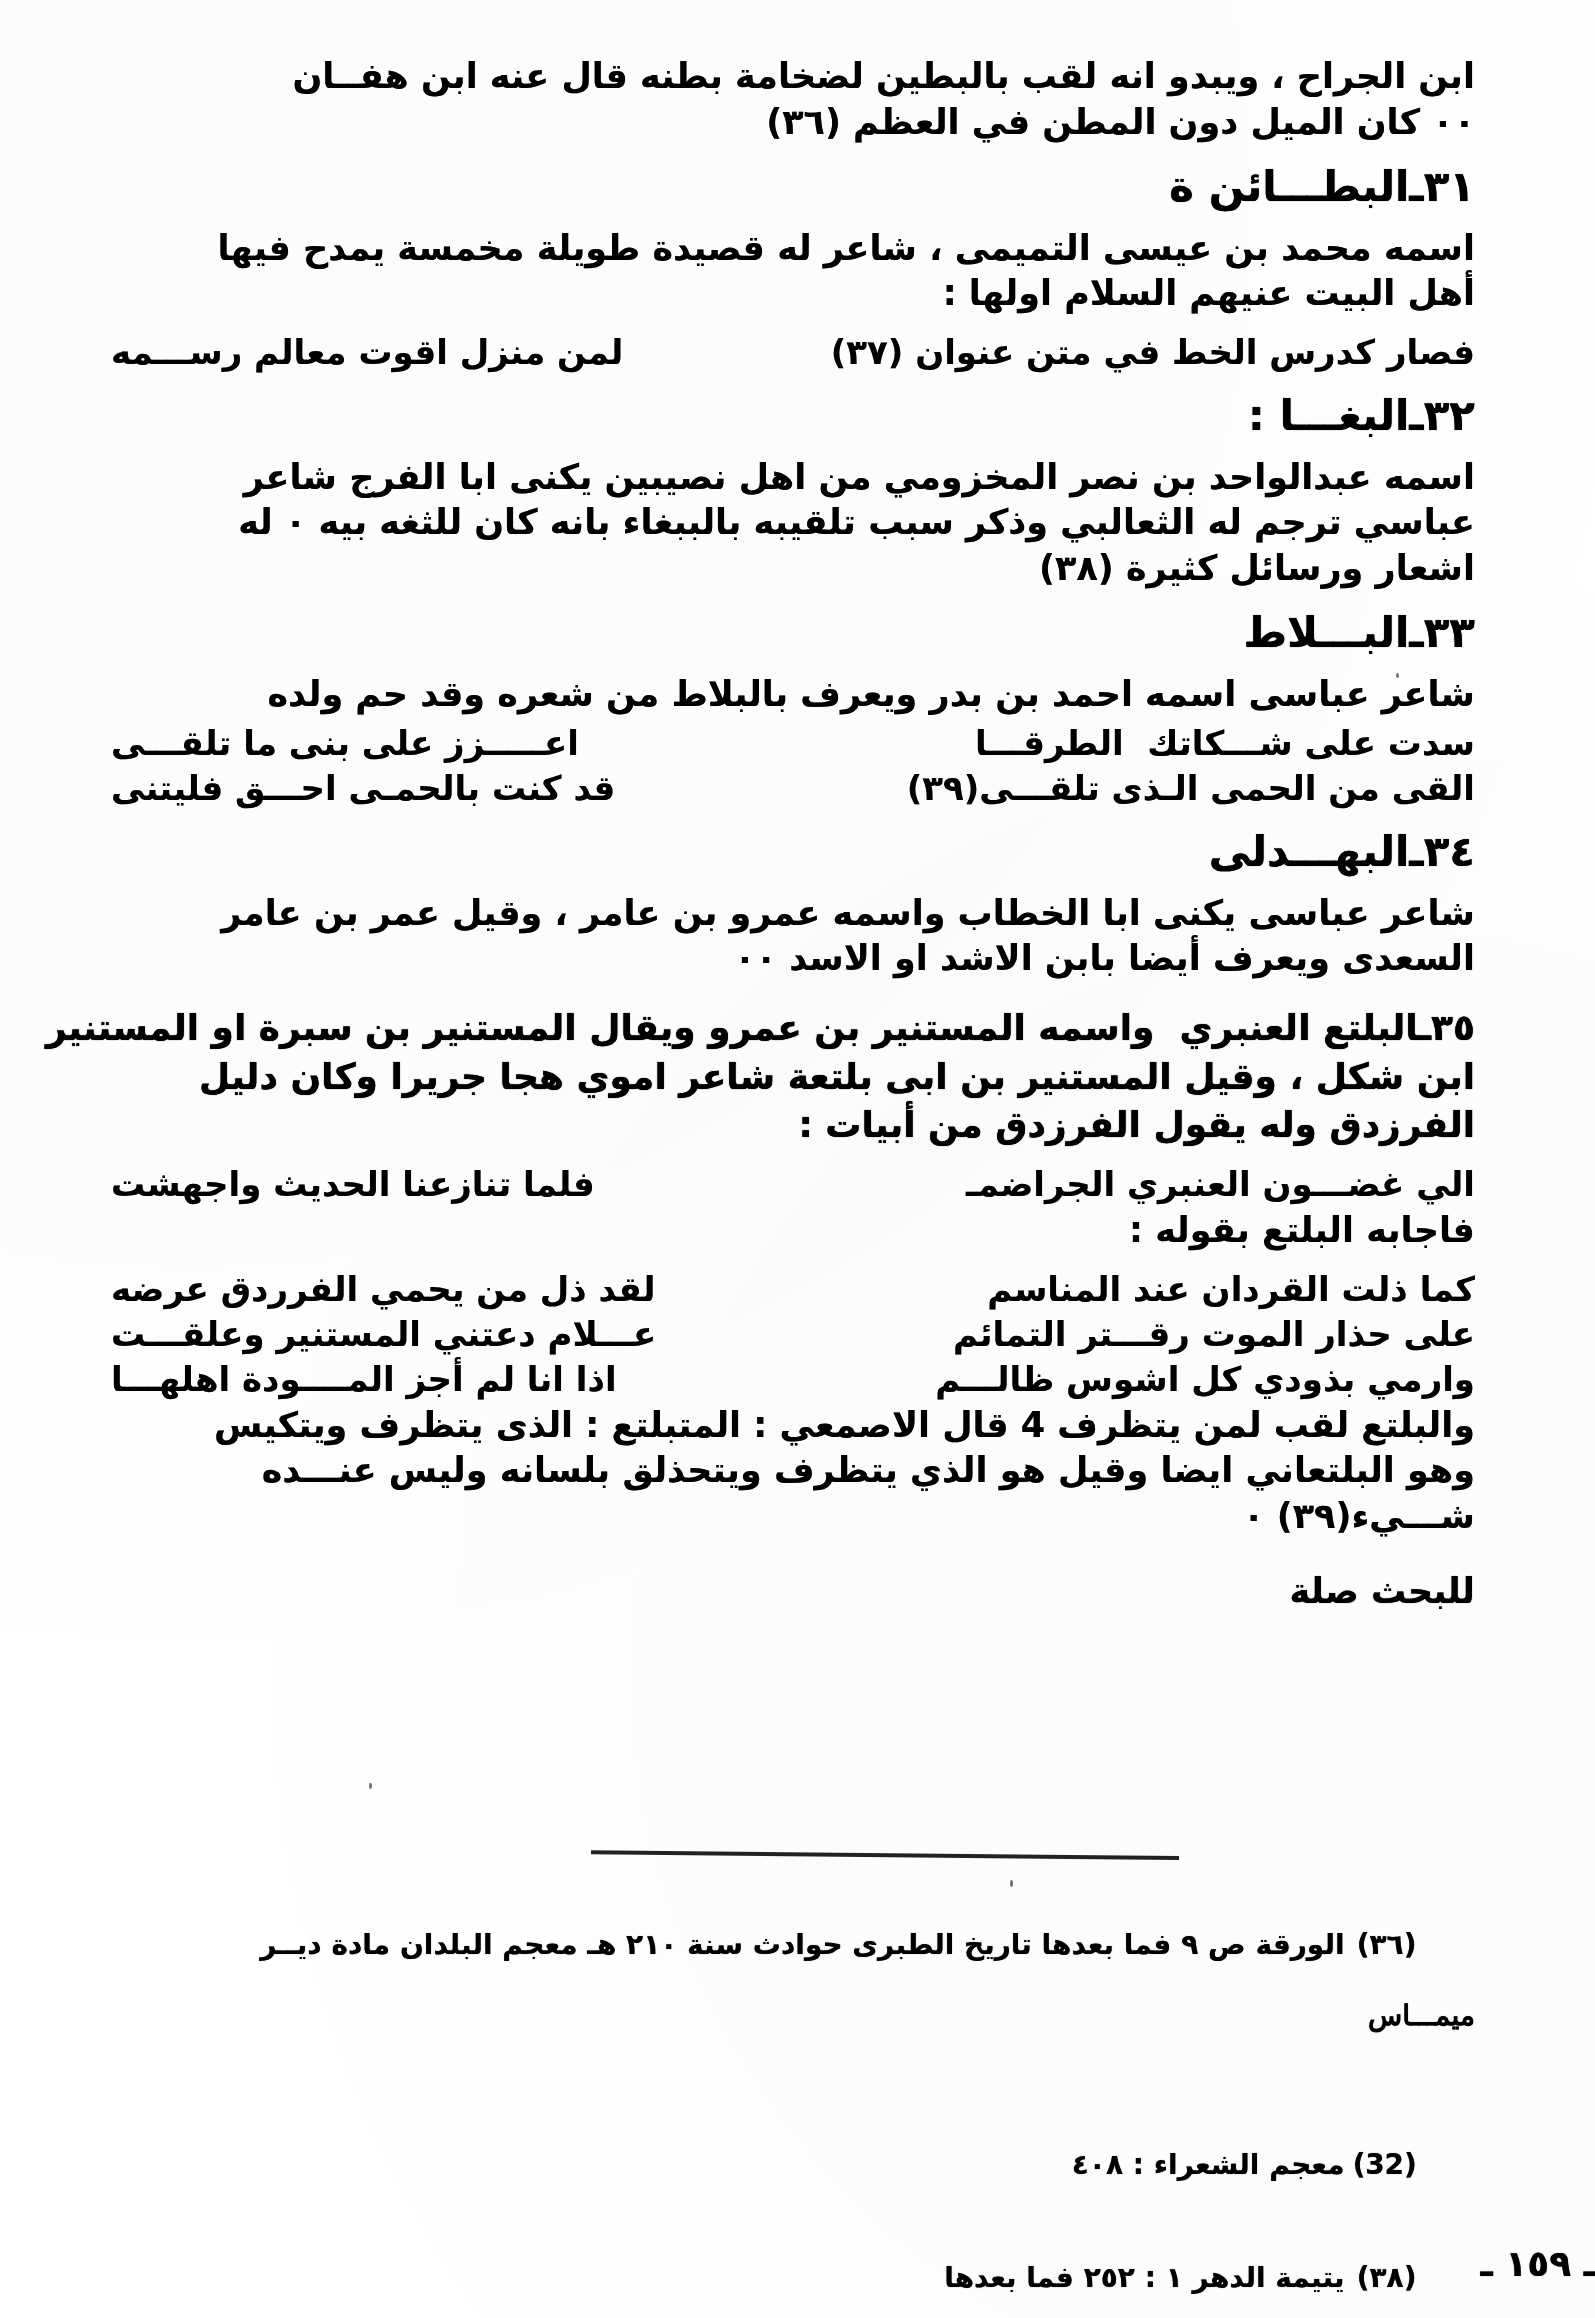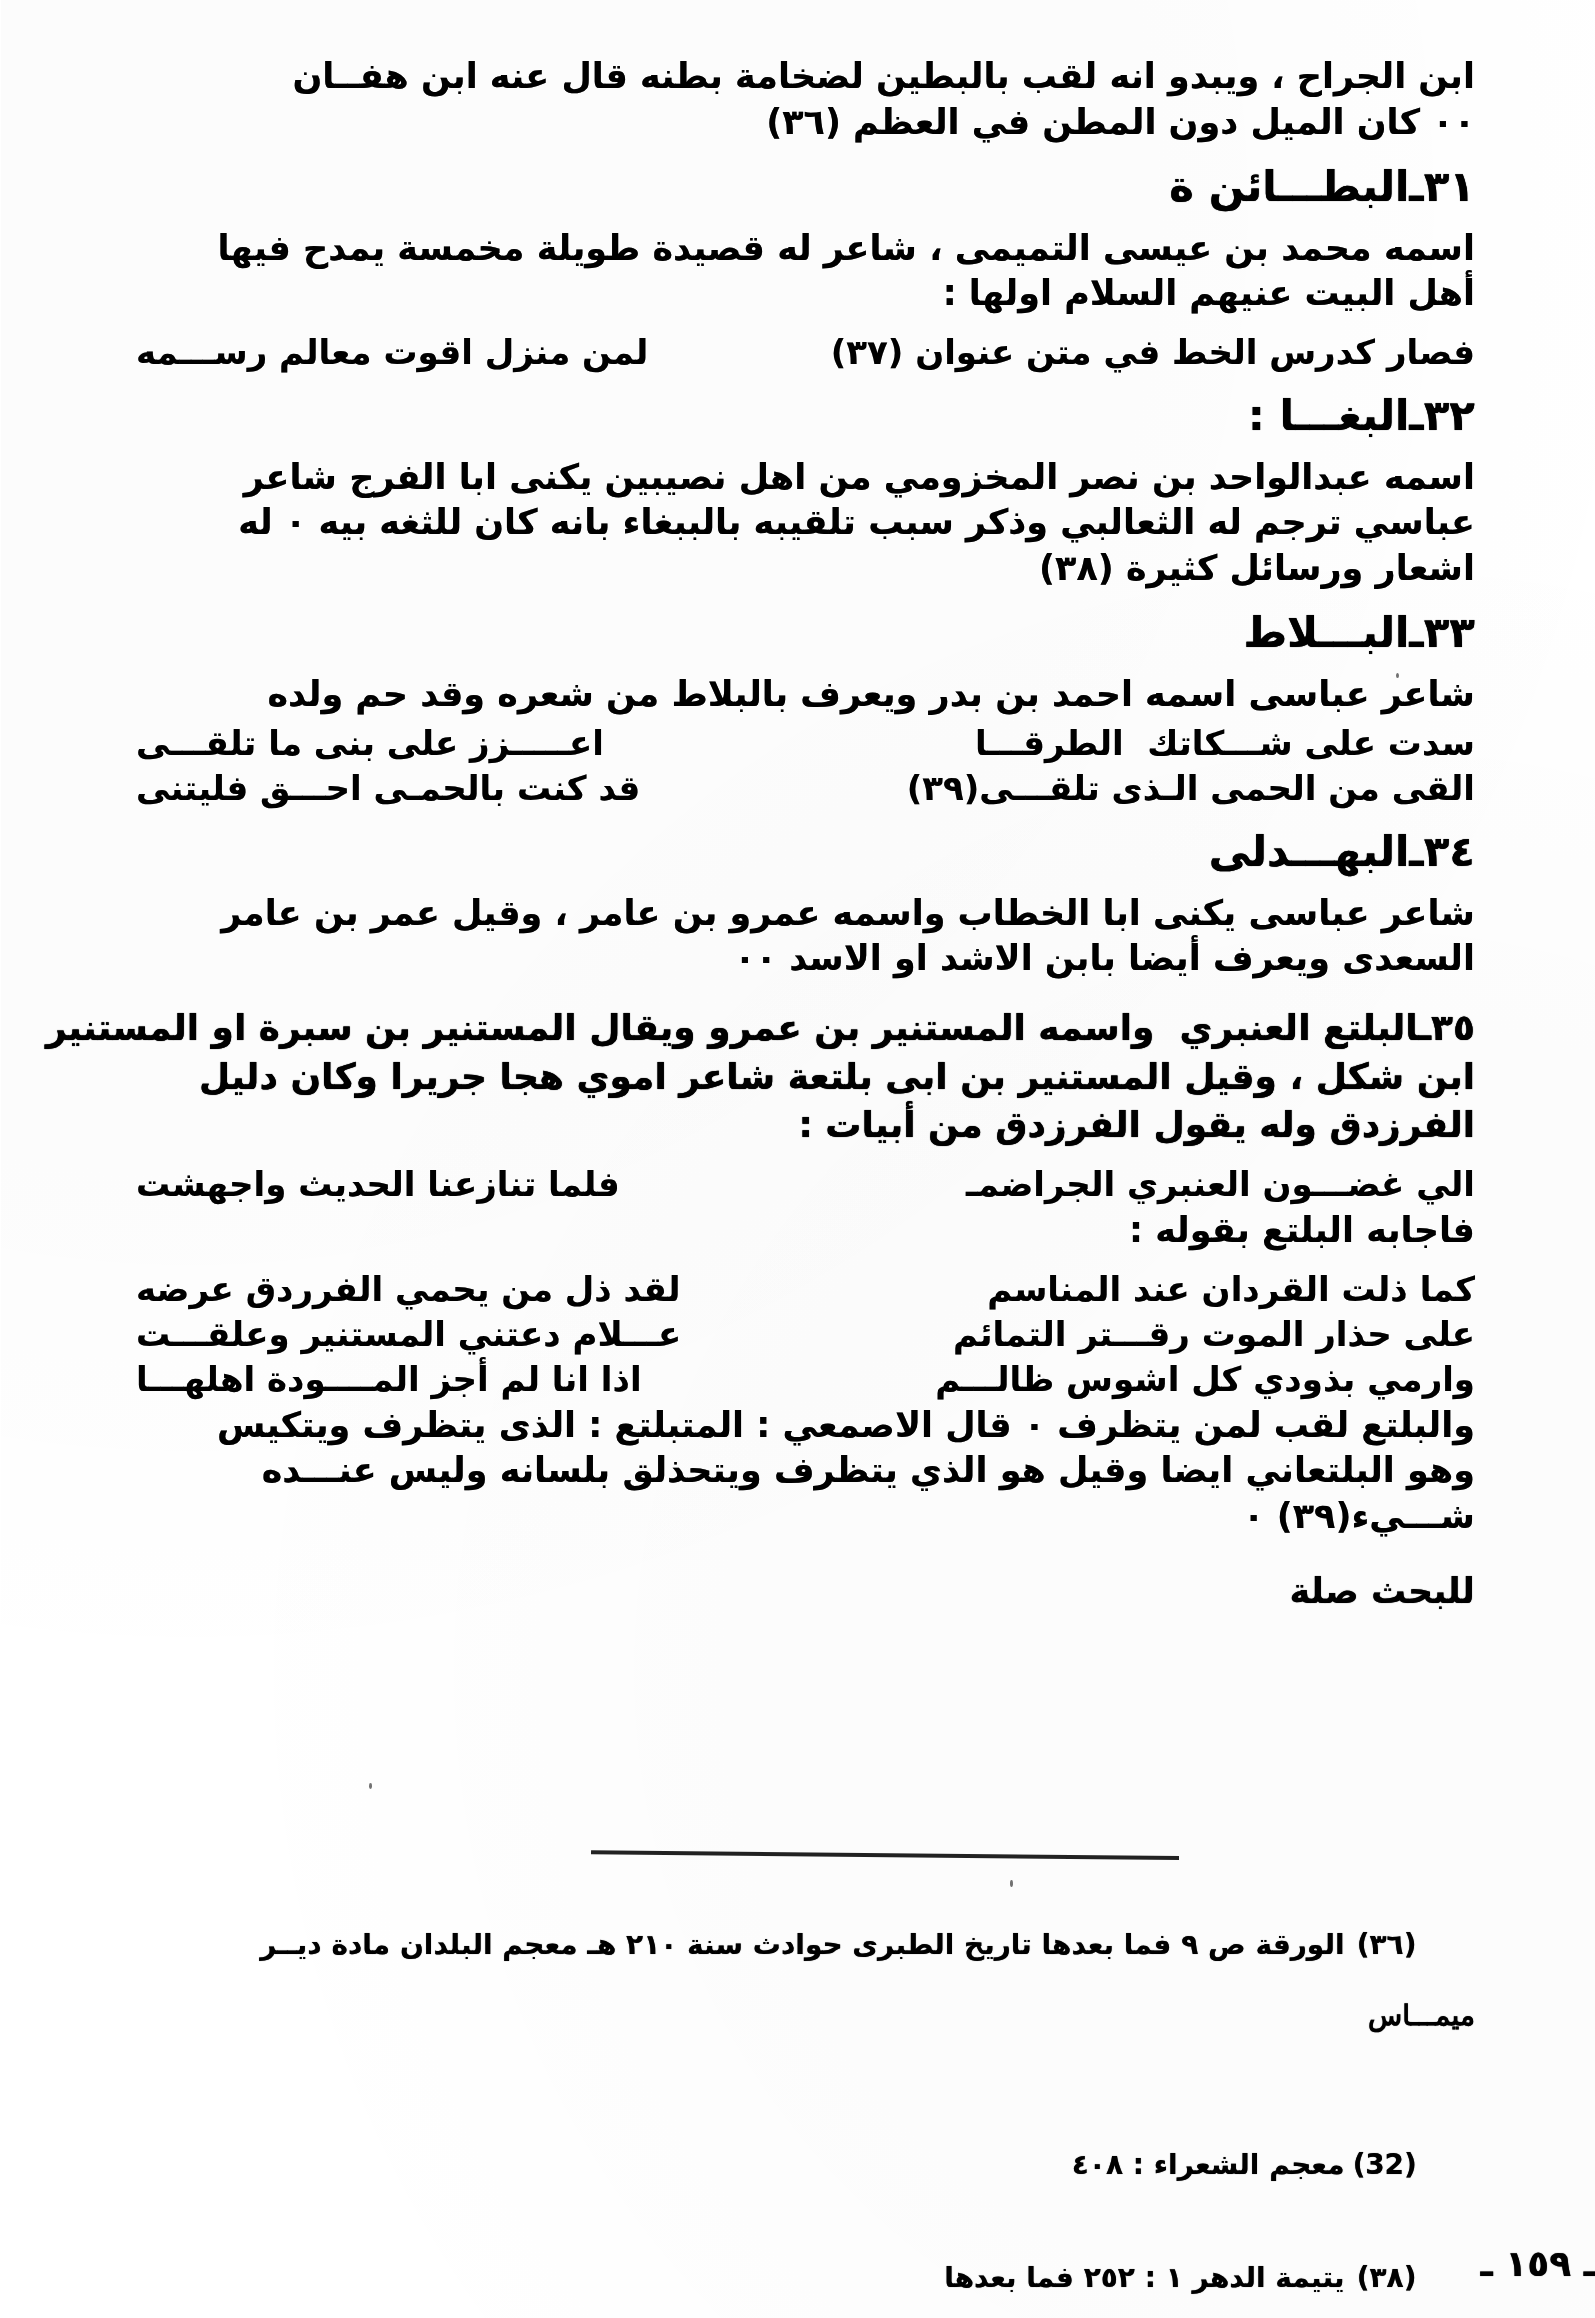--- a/index.html
+++ b/index.html
@@ -25,21 +25,21 @@
     
     background-image:
       radial-gradient(circle at 12% 9%, rgba(0,0,0,0.012) 0 38%, rgba(0,0,0,0) 60%),
       radial-gradient(circle at 86% 72%, rgba(0,0,0,0.012) 0 30%, rgba(0,0,0,0) 55%);
   }
 
   #content {
     position: absolute;
     top: 54px;
     right: 121px;
-    left: 136px;
+    left: 111px;
     direction: rtl;
     text-align: right;
   }
 
   
   .ln {
     direction: rtl;
     unicode-bidi: isolate;
     font-family: "DejaVu Sans", sans-serif;
     font-size: 35px;
@@ -268,21 +268,21 @@
     <div class="verse light">
       <div class="hemi hemi-b">على حذار الموت رقـــتر التمائم</div>
       <div class="hemi hemi-a">عـــلام دعتني المستنير وعلقـــت</div>
     </div>
     <div class="verse light">
       <div class="hemi hemi-b">وارمي بذودي كل اشوس ظالـــم</div>
       <div class="hemi hemi-a">اذا انا لم أجز المــــودة اهلهـــا</div>
     </div>
 
     <div class="para">
-      <span class="ln">والبلتع لقب لمن يتظرف ٠ قال الاصمعي : المتبلتع : الذى يتظرف ويتكيس</span>
+      <span class="ln">والبلتع لقب لمن يتظرف 4 قال الاصمعي : المتبلتع : الذى يتظرف ويتكيس</span>
       <span class="ln">وهو البلتعاني ايضا وقيل هو الذي يتظرف ويتحذلق بلسانه وليس عنـــده</span>
       <span class="ln">شـــيء(٣٩) ٠</span>
     </div>
 
     <div class="closing">
       <span class="closing-inner">للبحث صلة</span>
     </div>
 
   </div>
 

